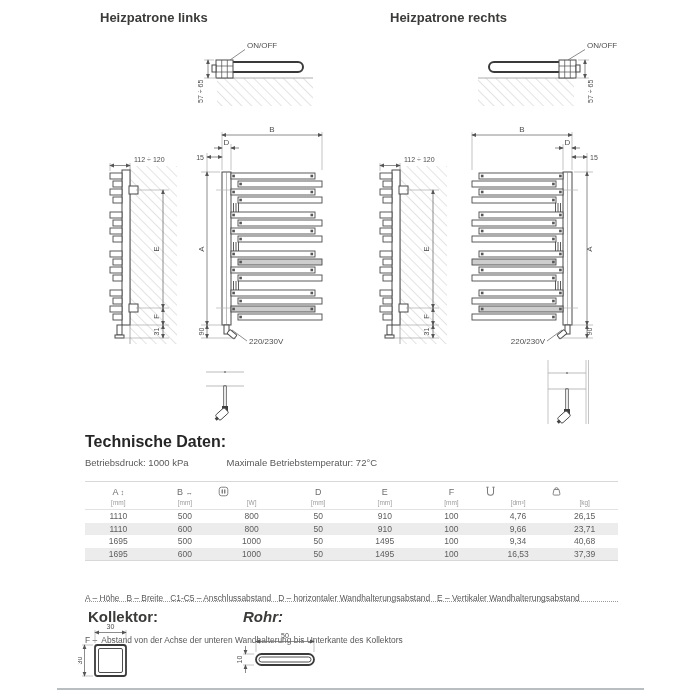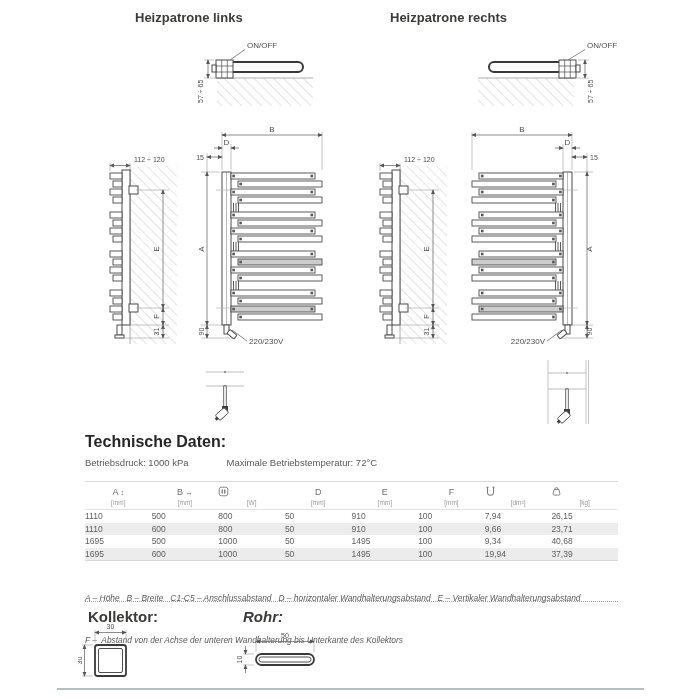--- a/index.html
+++ b/index.html
@@ -19,21 +19,21 @@
   .thead{display:grid;grid-template-columns:repeat(8,1fr);border-top:1px solid #d8d8d8;
          border-bottom:1px solid #e2e2e2;padding:4px 0 3px 0;}
   .th{text-align:center;}
   .th-top{font-size:9px;color:#6e6e6e;height:12px;line-height:12px;}
   .th-top .sym{font-size:7.5px;}
   .hic{width:11px;height:11px;vertical-align:middle;}
   .th-unit{font-size:6.5px;color:#9b9b9b;margin-top:1px;}
   .tbody{border-bottom:1px solid #d8d8d8;}
   .tr{display:grid;grid-template-columns:repeat(8,1fr);height:12.5px;line-height:12.5px;}
   .tr:nth-child(even){background:#ececec;}
-  .td{text-align:left;font-size:8.5px;color:#5d5d5d;}
+  .td{text-align:center;font-size:8.5px;color:#5d5d5d;}
 
   
   svg{display:block;}
   .ln{fill:#fff;stroke:#4a4a4a;stroke-width:1;}
   .bar{fill:#fff;stroke:#4a4a4a;stroke-width:0.9;}
   .bar.gray{fill:#cdcdcd;}
   .tube{fill:#fff;stroke:#3a3a3a;stroke-width:2;}
   .thin{stroke:#4a4a4a;stroke-width:0.7;fill:none;}
   .wallline{stroke:#9a9a9a;stroke-width:0.8;}
   .ext{stroke:#9a9a9a;stroke-width:0.6;}
@@ -175,21 +175,21 @@
             <rect x="149.3" y="195.7" width="2.6" height="2.6"></rect>
         </g>
         <rect x="134" y="205" width="5" height="9" class="ln"></rect>
         <g transform="rotate(40 142 215)">
           <rect x="137" y="212" width="9" height="5" rx="1" class="ln"></rect>
         </g>
       </g>
     </defs>
   </svg>
 
-  <div class="abs hdg" style="left:100px;top:10px;margin-left:35px;">Heizpatrone links</div>
+  <div class="abs hdg" style="left:100px;top:10px;">Heizpatrone links</div>
   <div class="abs hdg" style="left:390px;top:10px;">Heizpatrone rechts</div>
 
   <svg class="abs" style="left:190px;top:35px;" width="150" height="80" viewBox="0 0 150 80">
     <rect x="27" y="43" width="96" height="28" fill="url(#hatch)"></rect>
     <line x1="27" y1="43" x2="123" y2="43" class="wallline"></line>
     <rect x="36" y="27" width="77" height="10" rx="5" class="tube"></rect>
     <g>
       <rect x="26" y="25" width="17" height="18" class="ln" stroke-width="1.2"></rect>
       <line x1="31.7" y1="25" x2="31.7" y2="43" class="thin"></line>
         <line x1="37.3" y1="25" x2="37.3" y2="43" class="thin"></line>
@@ -372,21 +372,21 @@
         </div>
       </div>
     <div class="tbody">
         <div class="tr">
           <div class="td">1110</div>
           <div class="td">500</div>
           <div class="td">800</div>
           <div class="td">50</div>
           <div class="td">910</div>
           <div class="td">100</div>
-          <div class="td">7,94</div>
+          <div class="td">4,76</div>
           <div class="td">26,15</div>
         </div>
         <div class="tr">
           <div class="td">1110</div>
           <div class="td">600</div>
           <div class="td">800</div>
           <div class="td">50</div>
           <div class="td">910</div>
           <div class="td">100</div>
           <div class="td">9,66</div>
@@ -402,27 +402,27 @@
           <div class="td">9,34</div>
           <div class="td">40,68</div>
         </div>
         <div class="tr">
           <div class="td">1695</div>
           <div class="td">600</div>
           <div class="td">1000</div>
           <div class="td">50</div>
           <div class="td">1495</div>
           <div class="td">100</div>
-          <div class="td">19,94</div>
+          <div class="td">16,53</div>
           <div class="td">37,39</div>
         </div>
       </div>
   </div>
 
-  <div class="abs legend" style="left:85px;top:563px;font-style:italic;">
+  <div class="abs legend" style="left:85px;top:563px;">
     <div>A – Höhe   B – Breite   C1-C5 – Anschlussabstand   D – horizontaler Wandhalterungsabstand   E – Vertikaler Wandhalterungsabstand</div>
     <div>F –  Abstand von der Achse der unteren Wandhalterung bis Unterkante des Kollektors</div>
   </div>
 
   <div class="abs dotted-sep" style="left:85px;top:601px;"></div>
   <div class="abs prof-lbl" style="left:88px;top:608px;">Kollektor:</div>
   <div class="abs prof-lbl" style="left:243px;top:608px;font-style:italic;">Rohr:</div>
 
   <svg class="abs" style="left:78px;top:618px;" width="85" height="75" viewBox="0 0 85 75">
     <rect x="17" y="27" width="31" height="31" rx="2.5" fill="#fff" stroke="#3a3a3a" stroke-width="1.8"></rect>

